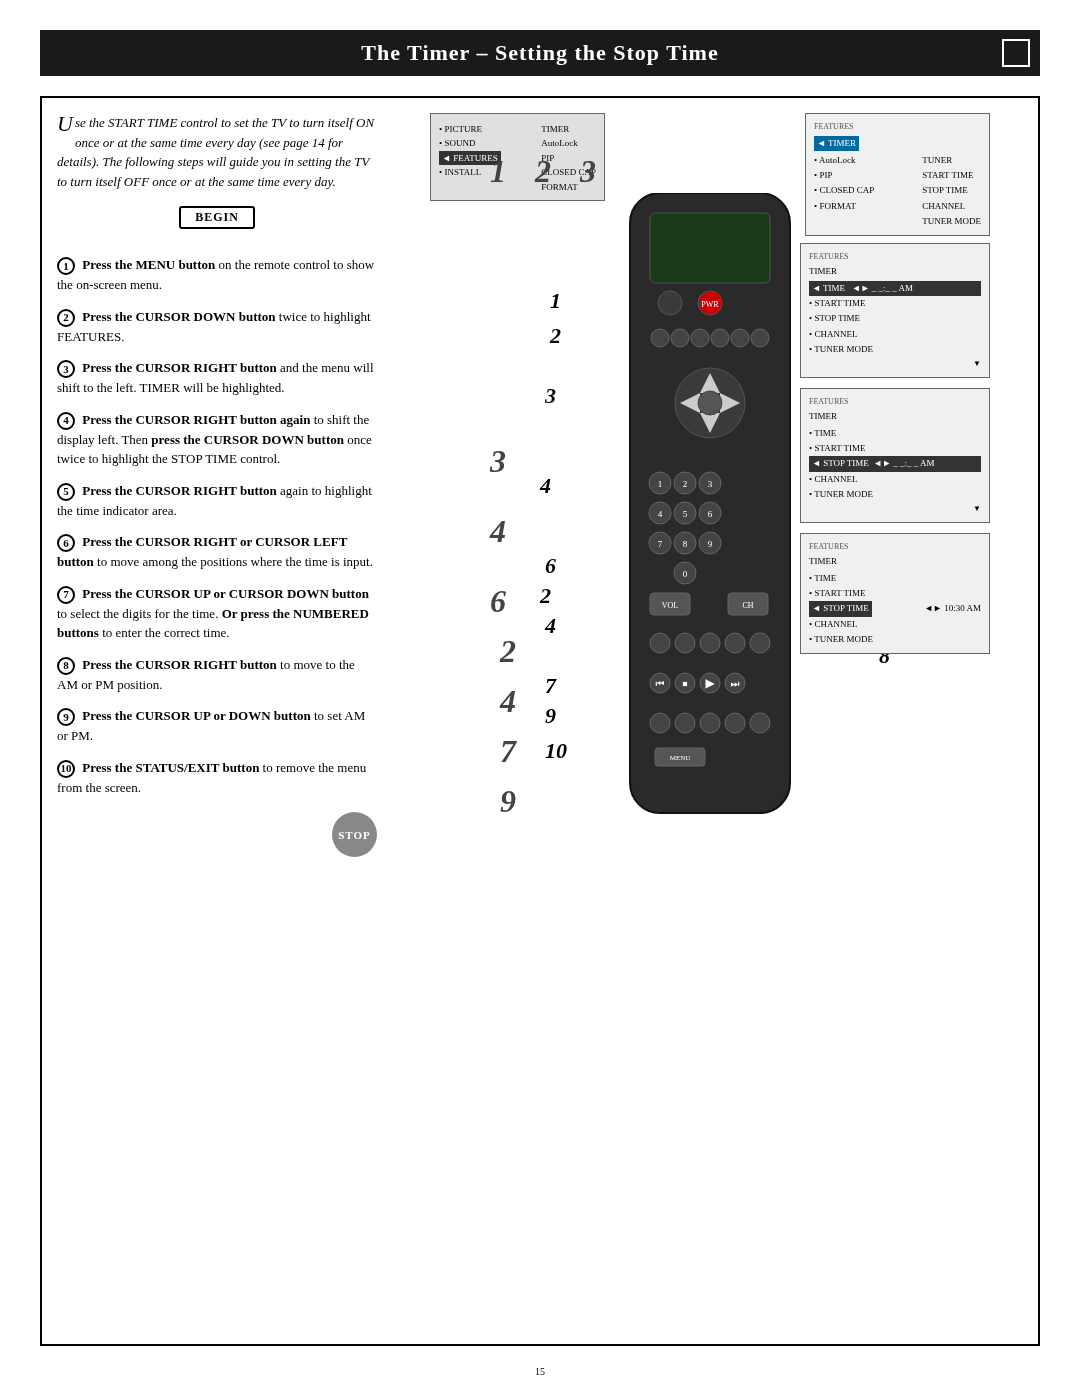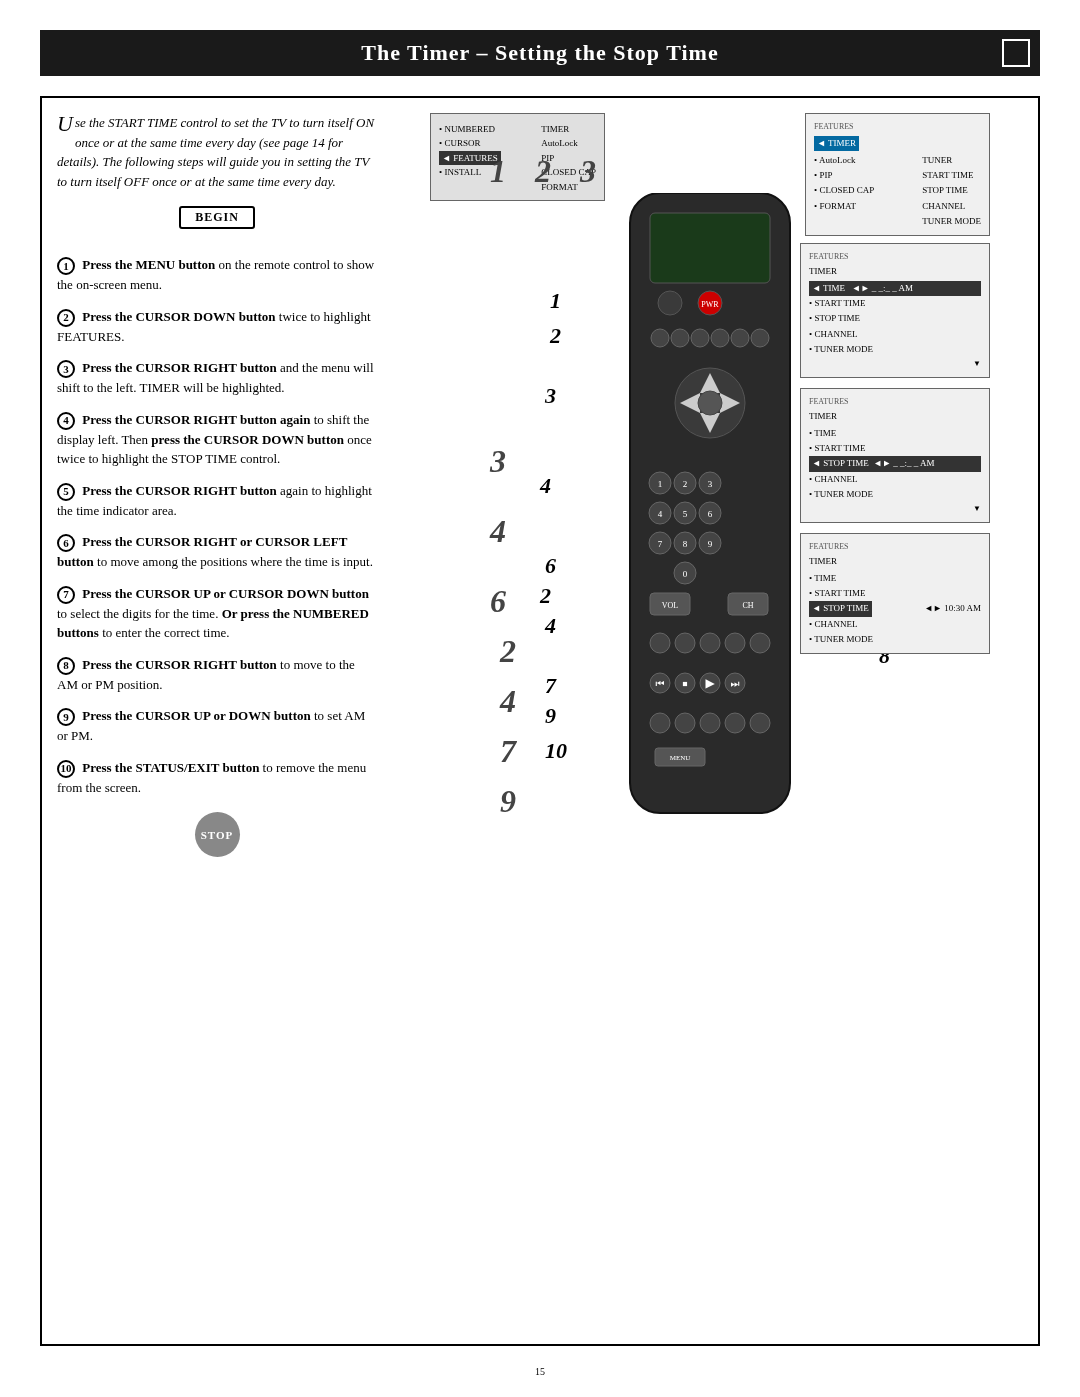--- a/index.html
+++ b/index.html
@@ -101,21 +101,21 @@
       margin-right: 4px;
       vertical-align: middle;
     }
     .step strong {
       font-weight: bold;
     }
 
     .stop-badge {
       display: flex;
       align-items: center;
-      justify-content: center;
+      justify-content: flex-end;
       margin-top: 15px;
     }
     .stop-circle {
       width: 45px;
       height: 45px;
       background: #888;
       border-radius: 50%;
       display: flex;
       align-items: center;
       justify-content: center;
@@ -224,22 +224,22 @@
     <div class="right-col">
       <div style="position:relative; width:560px; min-height:1100px;">
 
         <div style="position:absolute; top:0; left:0; width:175px; border:1px solid #666; background:#e0e0e0; padding:6px 8px; font-size:9px; line-height:1.6;">
           <div style="display:flex; justify-content:space-between; margin-bottom:2px;">
             <span style="color:#555; font-size:8px;"></span>
             <span style="color:#555; font-size:8px;"></span>
           </div>
           <div style="display:flex; justify-content:space-between;">
             <div>
-              <div>• NUMBERED</div>
-              <div>• CURSOR</div>
+              <div>• PICTURE</div>
+              <div>• SOUND</div>
               <div style="background:#333; color:#fff; padding:0 3px;">◄ FEATURES</div>
               <div>• INSTALL</div>
             </div>
             <div>
               <div>TIMER</div>
               <div>AutoLock</div>
               <div>PIP</div>
               <div>CLOSED CAP</div>
               <div>FORMAT</div>
             </div>

